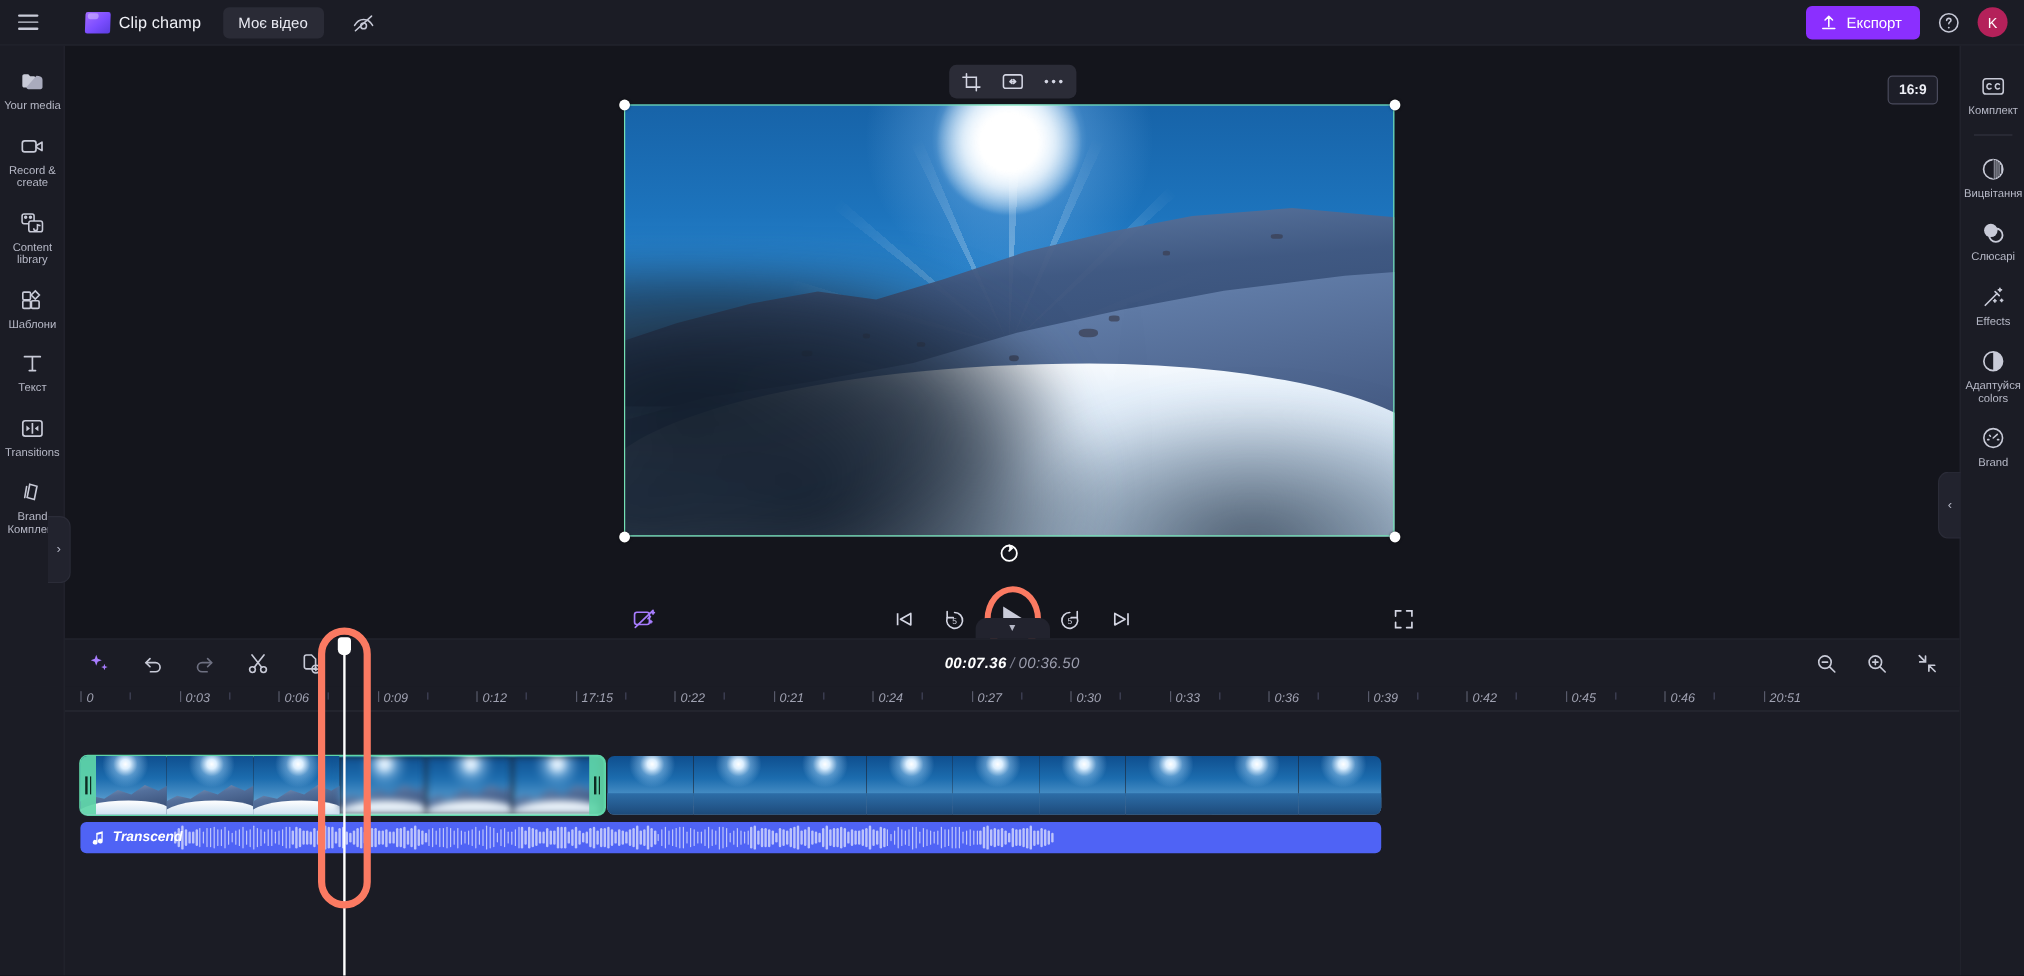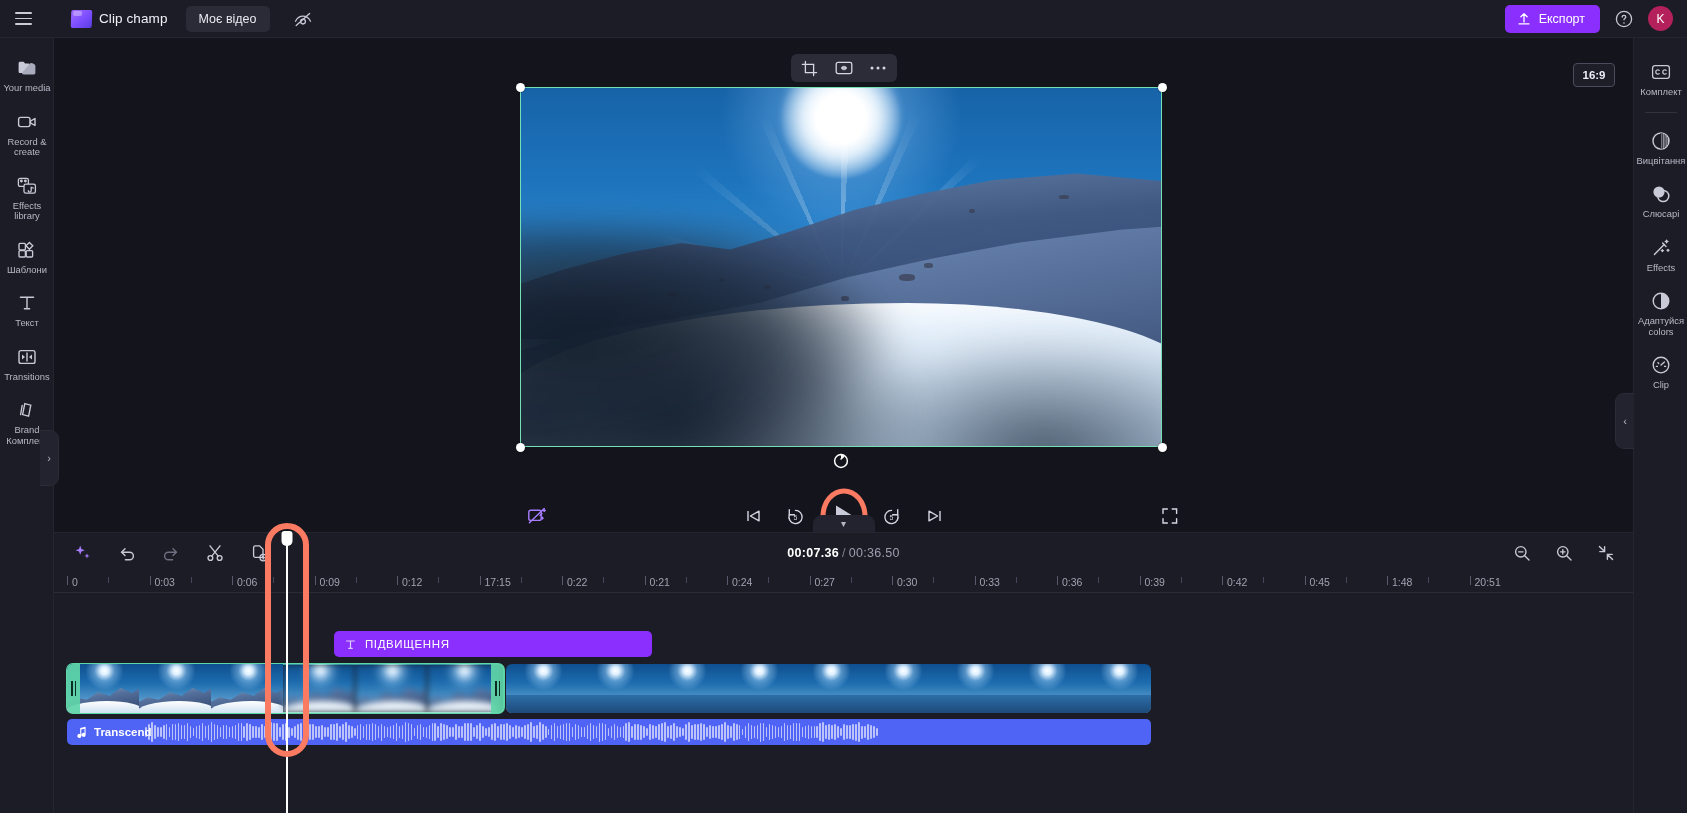--- a/index.html
+++ b/index.html
@@ -223,21 +223,21 @@
   .tl-collapse {
     position: absolute; bottom: 0; left: 50%; transform: translateX(-50%);
     width: 62px; height: 17px; background: #22232e; border-radius: 9px 9px 0 0;
     display: flex; align-items: center; justify-content: center; cursor: pointer;
     color: #b5b7c6; font-size: 10px;
   }
 
   
   .timeline {
     position: absolute; left: 54px; right: 54px; top: 532px; bottom: 0;
-    background: #1b1c25; border-top: 1px solid #24252f;
+    background: #1b1c25; border-top: 1px solid #24252f; font-style: italic;
   }
   .tl-toolbar { position: relative; height: 39px; display: flex; align-items: center; }
   .tl-tools { display: flex; align-items: center; gap: 22px; padding-left: 18px; }
   .tl-tool { width: 22px; height: 22px; display: flex; align-items: center; justify-content: center; cursor: pointer; }
   .tl-time {
     position: absolute; left: 50%; transform: translateX(-50%);
     font-size: 12.5px; letter-spacing: .3px; white-space: nowrap;
   }
   .tl-time .cur { color: #ffffff; font-weight: bold; }
   .tl-time .sep { color: #7e8090; margin: 0 3px; }
@@ -397,21 +397,21 @@
     <div class="rail-item">
       <span class="rail-icon">
         <svg width="22" height="22" viewBox="0 0 22 22" fill="none" stroke="#c8cad7" stroke-width="1.3">
           <rect x="2.4" y="3.4" width="10" height="8" rx="1.6"></rect>
           <circle cx="5.4" cy="6" r=".8" fill="#c8cad7"></circle>
           <circle cx="9.4" cy="6" r=".8" fill="#c8cad7"></circle>
           <rect x="8" y="9.2" width="11.4" height="9" rx="1.8" fill="#1b1c25"></rect>
           <path d="M12.2 15.6a1.5 1.5 0 1 0 3 0v-3.2l2 .6" stroke-linecap="round"></path>
         </svg>
       </span>
-      <span class="ri-label">Effects library</span>
+      <span class="ri-label">Content library</span>
     </div>
 
     <div class="rail-item">
       <span class="rail-icon">
         <svg width="22" height="22" viewBox="0 0 22 22" fill="none" stroke="#c8cad7" stroke-width="1.35">
           <rect x="3" y="4.4" width="6.4" height="6.4" rx="1"></rect>
           <rect x="3" y="11.6" width="6.4" height="6.4" rx="1"></rect>
           <rect x="10.2" y="11.6" width="6.4" height="6.4" rx="1"></rect>
           <path d="M13.4 3.4l3.4 3.4-3.4 3.4-3.4-3.4z"></path>
         </svg>
@@ -510,21 +510,21 @@
     </div>
 
     <div class="rail-item">
       <span class="rail-icon">
         <svg width="22" height="22" viewBox="0 0 22 22" fill="none" stroke="#c8cad7" stroke-width="1.35" stroke-linecap="round">
           <circle cx="11" cy="11" r="7.8"></circle>
           <path d="M11 11 14.4 8"></path>
           <path d="M6.4 12.4h1M14.6 12.4h1M8 8.8l.7.7"></path>
         </svg>
       </span>
-      <span class="ri-label">Clip</span>
+      <span class="ri-label">Brand</span>
     </div>
 
     <div class="right-collapse">‹</div>
   </div>
 
   <div class="stage">
 
     <div class="ratio-badge">
       <span>16:9</span>
     </div>
@@ -808,44 +808,34 @@
         </div>
         <div class="rmark" style="left: 1250.5px;">
           <span class="tick"></span>
           <span class="lab">0:45</span>
         </div>
         <div class="rmark minor" style="left: 1291.75px;">
           <span class="tick"></span>
         </div>
         <div class="rmark" style="left: 1333px;">
           <span class="tick"></span>
-          <span class="lab">1:48</span>
+          <span class="lab">0:46</span>
         </div>
         <div class="rmark minor" style="left: 1374.25px;">
           <span class="tick"></span>
         </div>
         <div class="rmark" style="left: 1415.5px;">
           <span class="tick"></span>
           <span class="lab">20:51</span>
         </div>
       </div>
 
     <div class="tracks">
       <div class="track track-spacer"></div>
 
-      <div class="track" style="height:34px;">
-        <div class="clip-text" style="left:280px; top:4px; width:318px;">
-          <span>
-            <svg width="11" height="11" viewBox="0 0 11 11" fill="none" stroke="#e0cdff" stroke-width="1.2" stroke-linecap="round">
-              <path d="M1.6 2h7.8M5.5 2v7.4M3.8 9.4h3.4"></path>
-            </svg>
-          </span>
-          <span>ПІДВИЩЕННЯ</span>
-        </div>
-      </div>
 
       <div class="track" style="height:56px;">
         <div class="clip-video selected" style="left:13px; top:3px; width:437px;">
           <div class="vstrip">
             <div class="vthumb">
                 <div class="tsky"></div>
                 <div class="tmtn"></div>
                 <div class="tsnow"></div>
               </div>
             <div class="vthumb">

